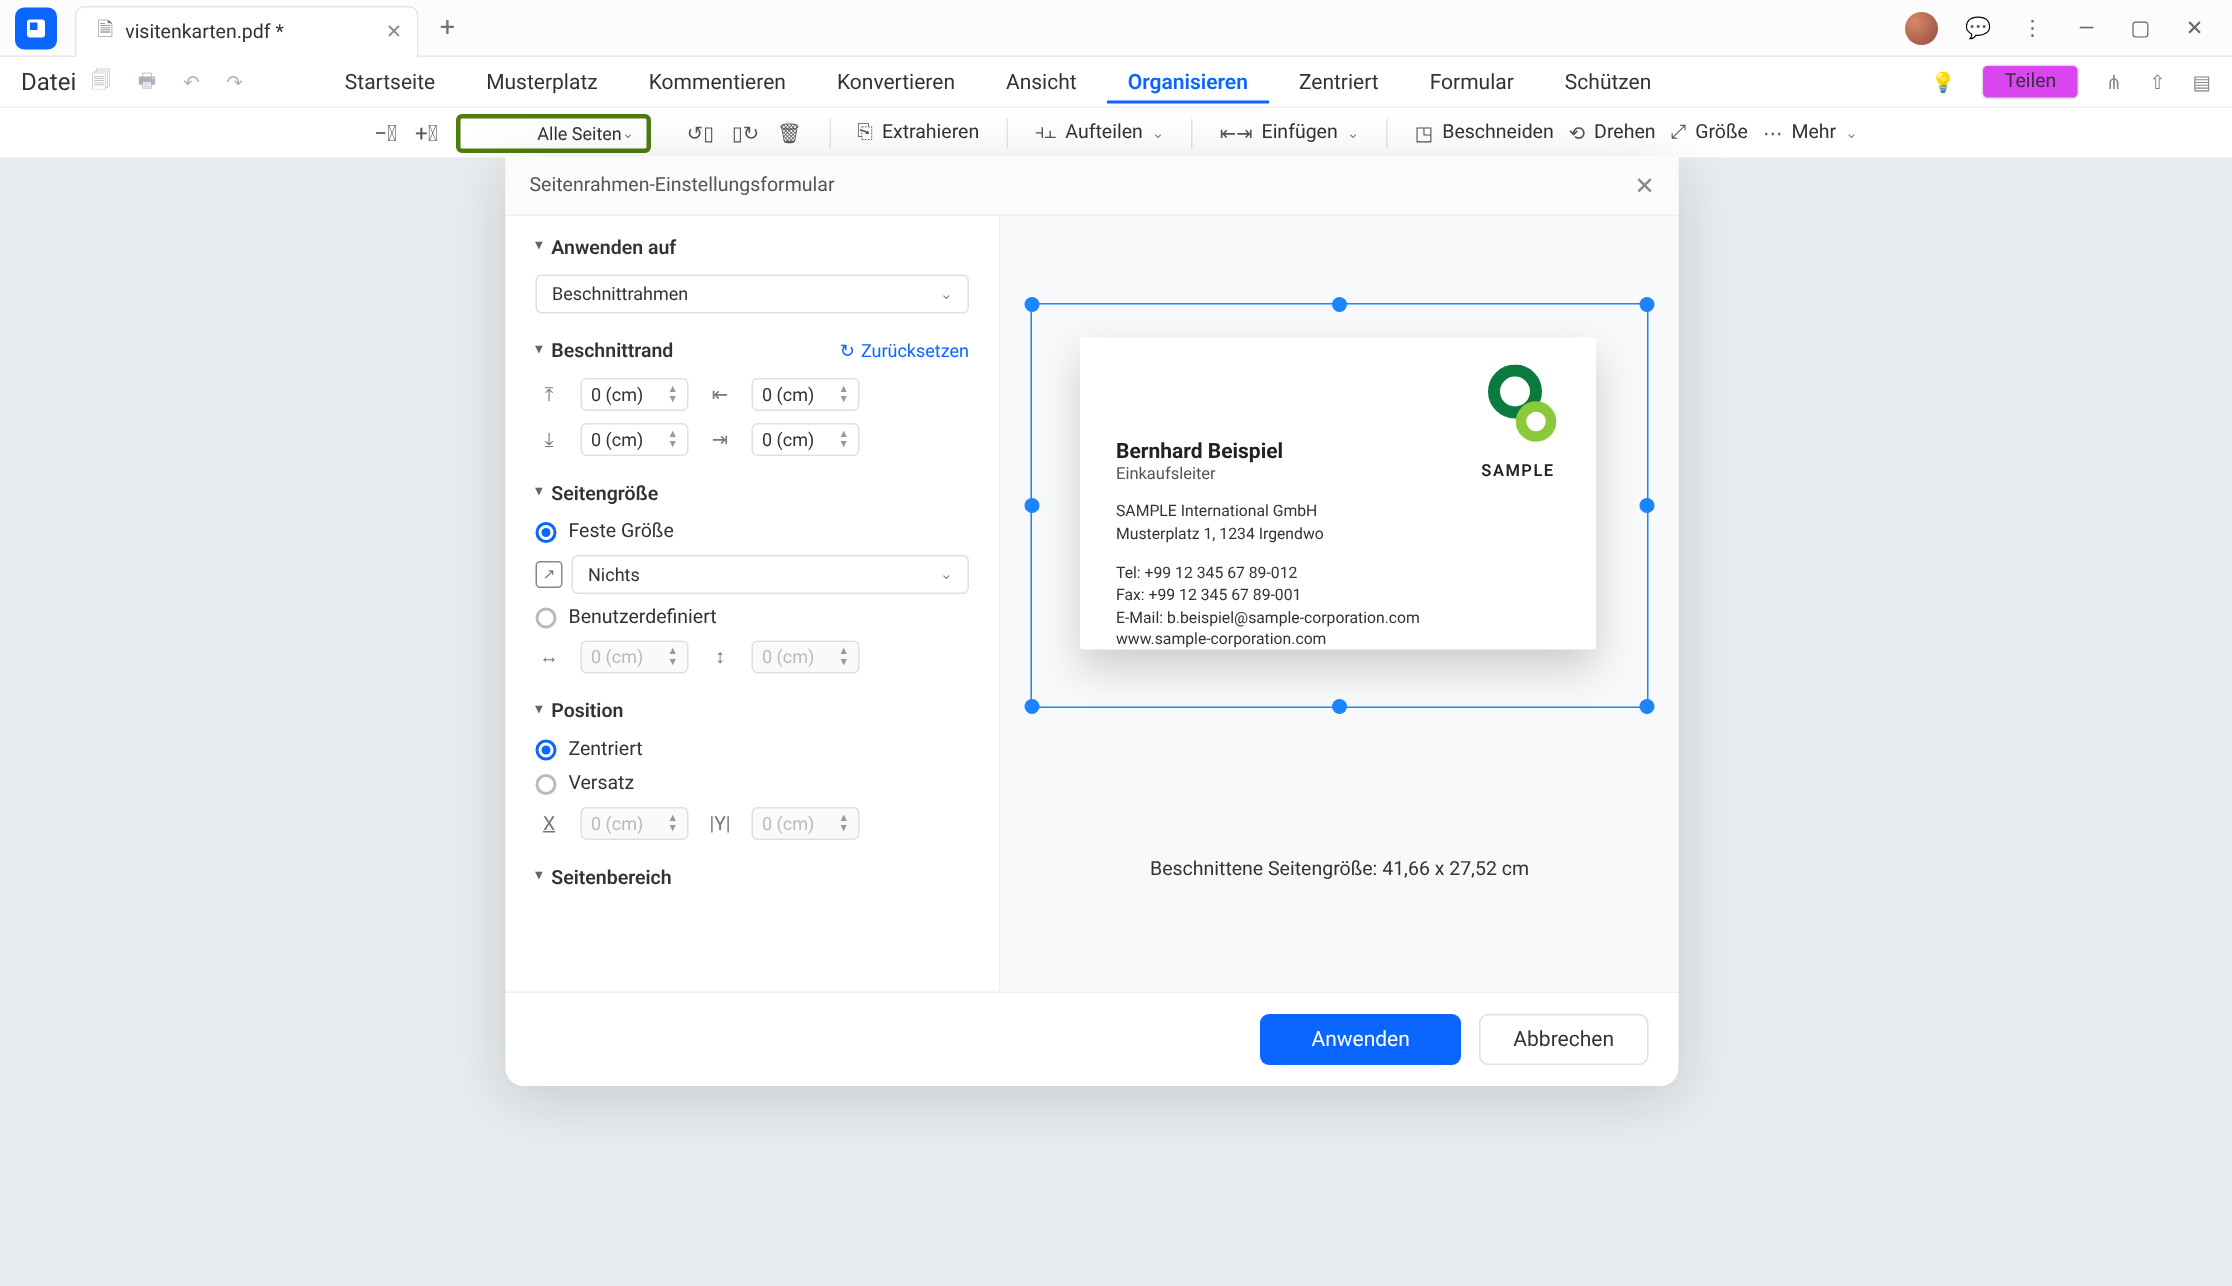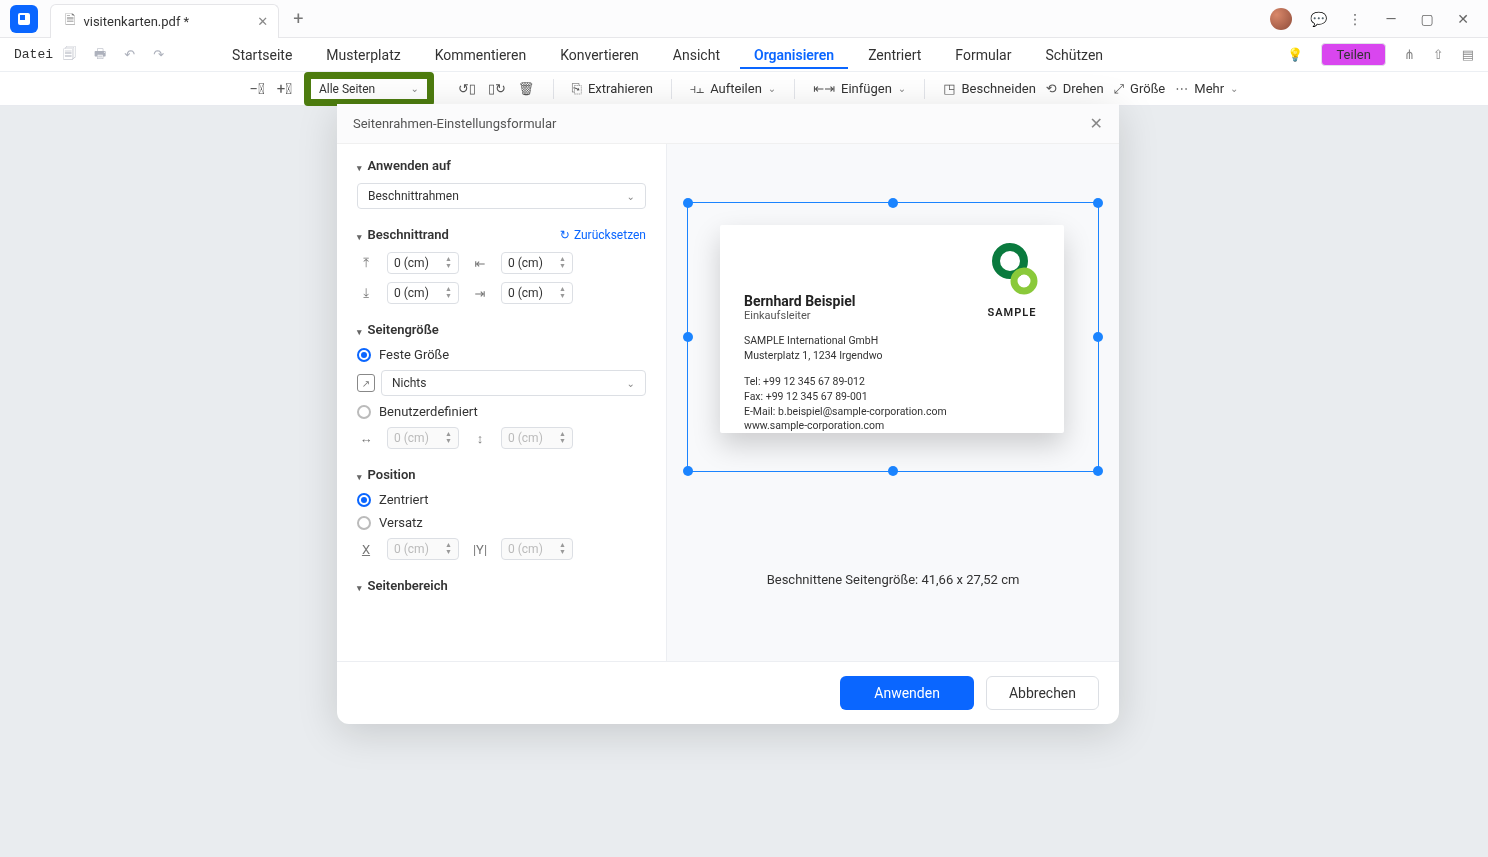--- a/index.html
+++ b/index.html
@@ -18,49 +18,49 @@
   .titlebar-right { display:flex; align-items:center; gap:18px; padding-right:6px; }
   .avatar { width:22px; height:22px; border-radius:50%; background: radial-gradient(circle at 30% 30%, #d9886a, #8f4c3a); }
   .winbtn { color:#666; font-size:14px; width:18px; text-align:center; cursor:pointer; }
   
   
   .menubar { display:flex; align-items:center; height:34px; background:#fff; border-bottom:1px solid #eceff3; padding: 0 14px; gap:6px; }
   .menu-left-icons { display:flex; gap:18px; align-items:center; margin-right: 48px; }
   .menu-left-icons .mi { color:#adb1bc; cursor:pointer; }
   .menubar .tabitem { font-size:14px; color:#333; padding: 6px 14px; cursor:pointer; }
   .menubar .tabitem.active { color:#0a66ff; font-weight:600; border-bottom:2px solid #0a66ff; padding-bottom: 4px; }
-  .menubar .file { font-size:13px; margin-right:4px;font-family:Liberation Mono, monospace; }
+  .menubar .file { font-size:16px; margin-right:4px; }
   .menubar-spacer { flex:1; }
   .menubar-right { display:flex; align-items:center; gap:18px; }
   .share-btn { border:1px solid #e1e3e8; border-radius:4px; padding:3px 14px; font-size:13px; cursor:pointer; background:#d946ef; }
   .rm-icon { color:#888; cursor:pointer; }
   
   
   .toolbar { display:flex; align-items:center; height:34px; background:#fff; border-bottom:1px solid #e8eaef; padding: 0 12px; gap:10px; justify-content:center; }
   .toolbar .group { display:flex; align-items:center; gap:12px; }
   .toolbar .sep { width:1px; height:20px; background:#e3e5ea; margin: 0 8px; }
   .toolbar .icnbtn { display:flex; align-items:center; gap:6px; color:#333; cursor:pointer; font-size:13px; }
   .toolbar .icnbtn .ic { color:#555; }
-  .toolbar select, .page-dd { border:7px solid #4d7c0f; border-radius:4px; padding:3px 8px; font-size:12px; background:#fff; width:130px; display:flex; justify-content:space-between; align-items:center; cursor:pointer; }
+  .toolbar select, .page-dd { border:3px solid #4d7c0f; border-radius:4px; padding:3px 8px; font-size:12px; background:#fff; width:130px; display:flex; justify-content:flex-end; align-items:center; cursor:pointer; }
   .chev { font-size:10px; color:#888; }
   .zoom-ic { color:#555; font-size:15px; cursor:pointer; }
   
   
   .workspace { position:relative; width:100%; height: calc(857px - 38px - 34px - 34px); background: #e9ecef; }
   
   
   .dialog { position:absolute; left:337px; top:-2px; width:782px; height:620px; background:#fff; border-radius: 0 0 12px 12px; box-shadow: 0 8px 40px rgba(0,0,0,0.15); display:flex; flex-direction:column; overflow:hidden; }
   .dlg-header { display:flex; justify-content:space-between; align-items:center; padding:10px 16px; font-size:13px; color:#555; border-bottom:1px solid #f0f0f0; background:#fbfbfc; }
   .dlg-close { color:#888; font-size:16px; cursor:pointer; }
   .dlg-body { flex:1; display:flex; overflow:hidden; }
   .leftpane { width:336px; border-right:1px solid #eceef2; padding:14px 20px; overflow-y:auto; }
   .rightpane { flex:1; background:#f8f9fb; position:relative; display:flex; flex-direction:column; align-items:center; padding:20px; }
   
   .section { margin-bottom:18px; }
-  .sechead { display:flex; align-items:flex-end; gap:6px; font-size:13px; font-weight:600; color:#333; margin-bottom:10px; }
+  .sechead { display:flex; align-items:flex-start; gap:6px; font-size:13px; font-weight:600; color:#333; margin-bottom:10px; }
   .sechead::before { content:"▾"; font-size:9px; color:#666; }
   .sechead .reset { margin-left:auto; color:#0a66ff; font-weight:normal; font-size:12px; display:flex; gap:4px; align-items:center; cursor:pointer; }
   
   .dd { border:1px solid #dcdfe4; border-radius:4px; padding:5px 10px; font-size:12px; background:#fff; display:flex; justify-content:space-between; align-items:center; cursor:pointer;gap:16px; }
   
   .marginrow { display:flex; gap:12px; margin-bottom:8px; align-items:center; }
   .marginrow .micon { width:18px; text-align:center; color:#777; font-size:13px; }
   .spin { border:1px solid #dcdfe4; border-radius:4px; padding:3px 6px; font-size:12px; background:#fff; width:72px; display:flex; justify-content:space-between; align-items:center; }
   .spin.disabled { color:#bbb; background:#fafafa; }
   .spin .arrows { display:flex; flex-direction:column; font-size:7px; color:#999; line-height:7px; }

